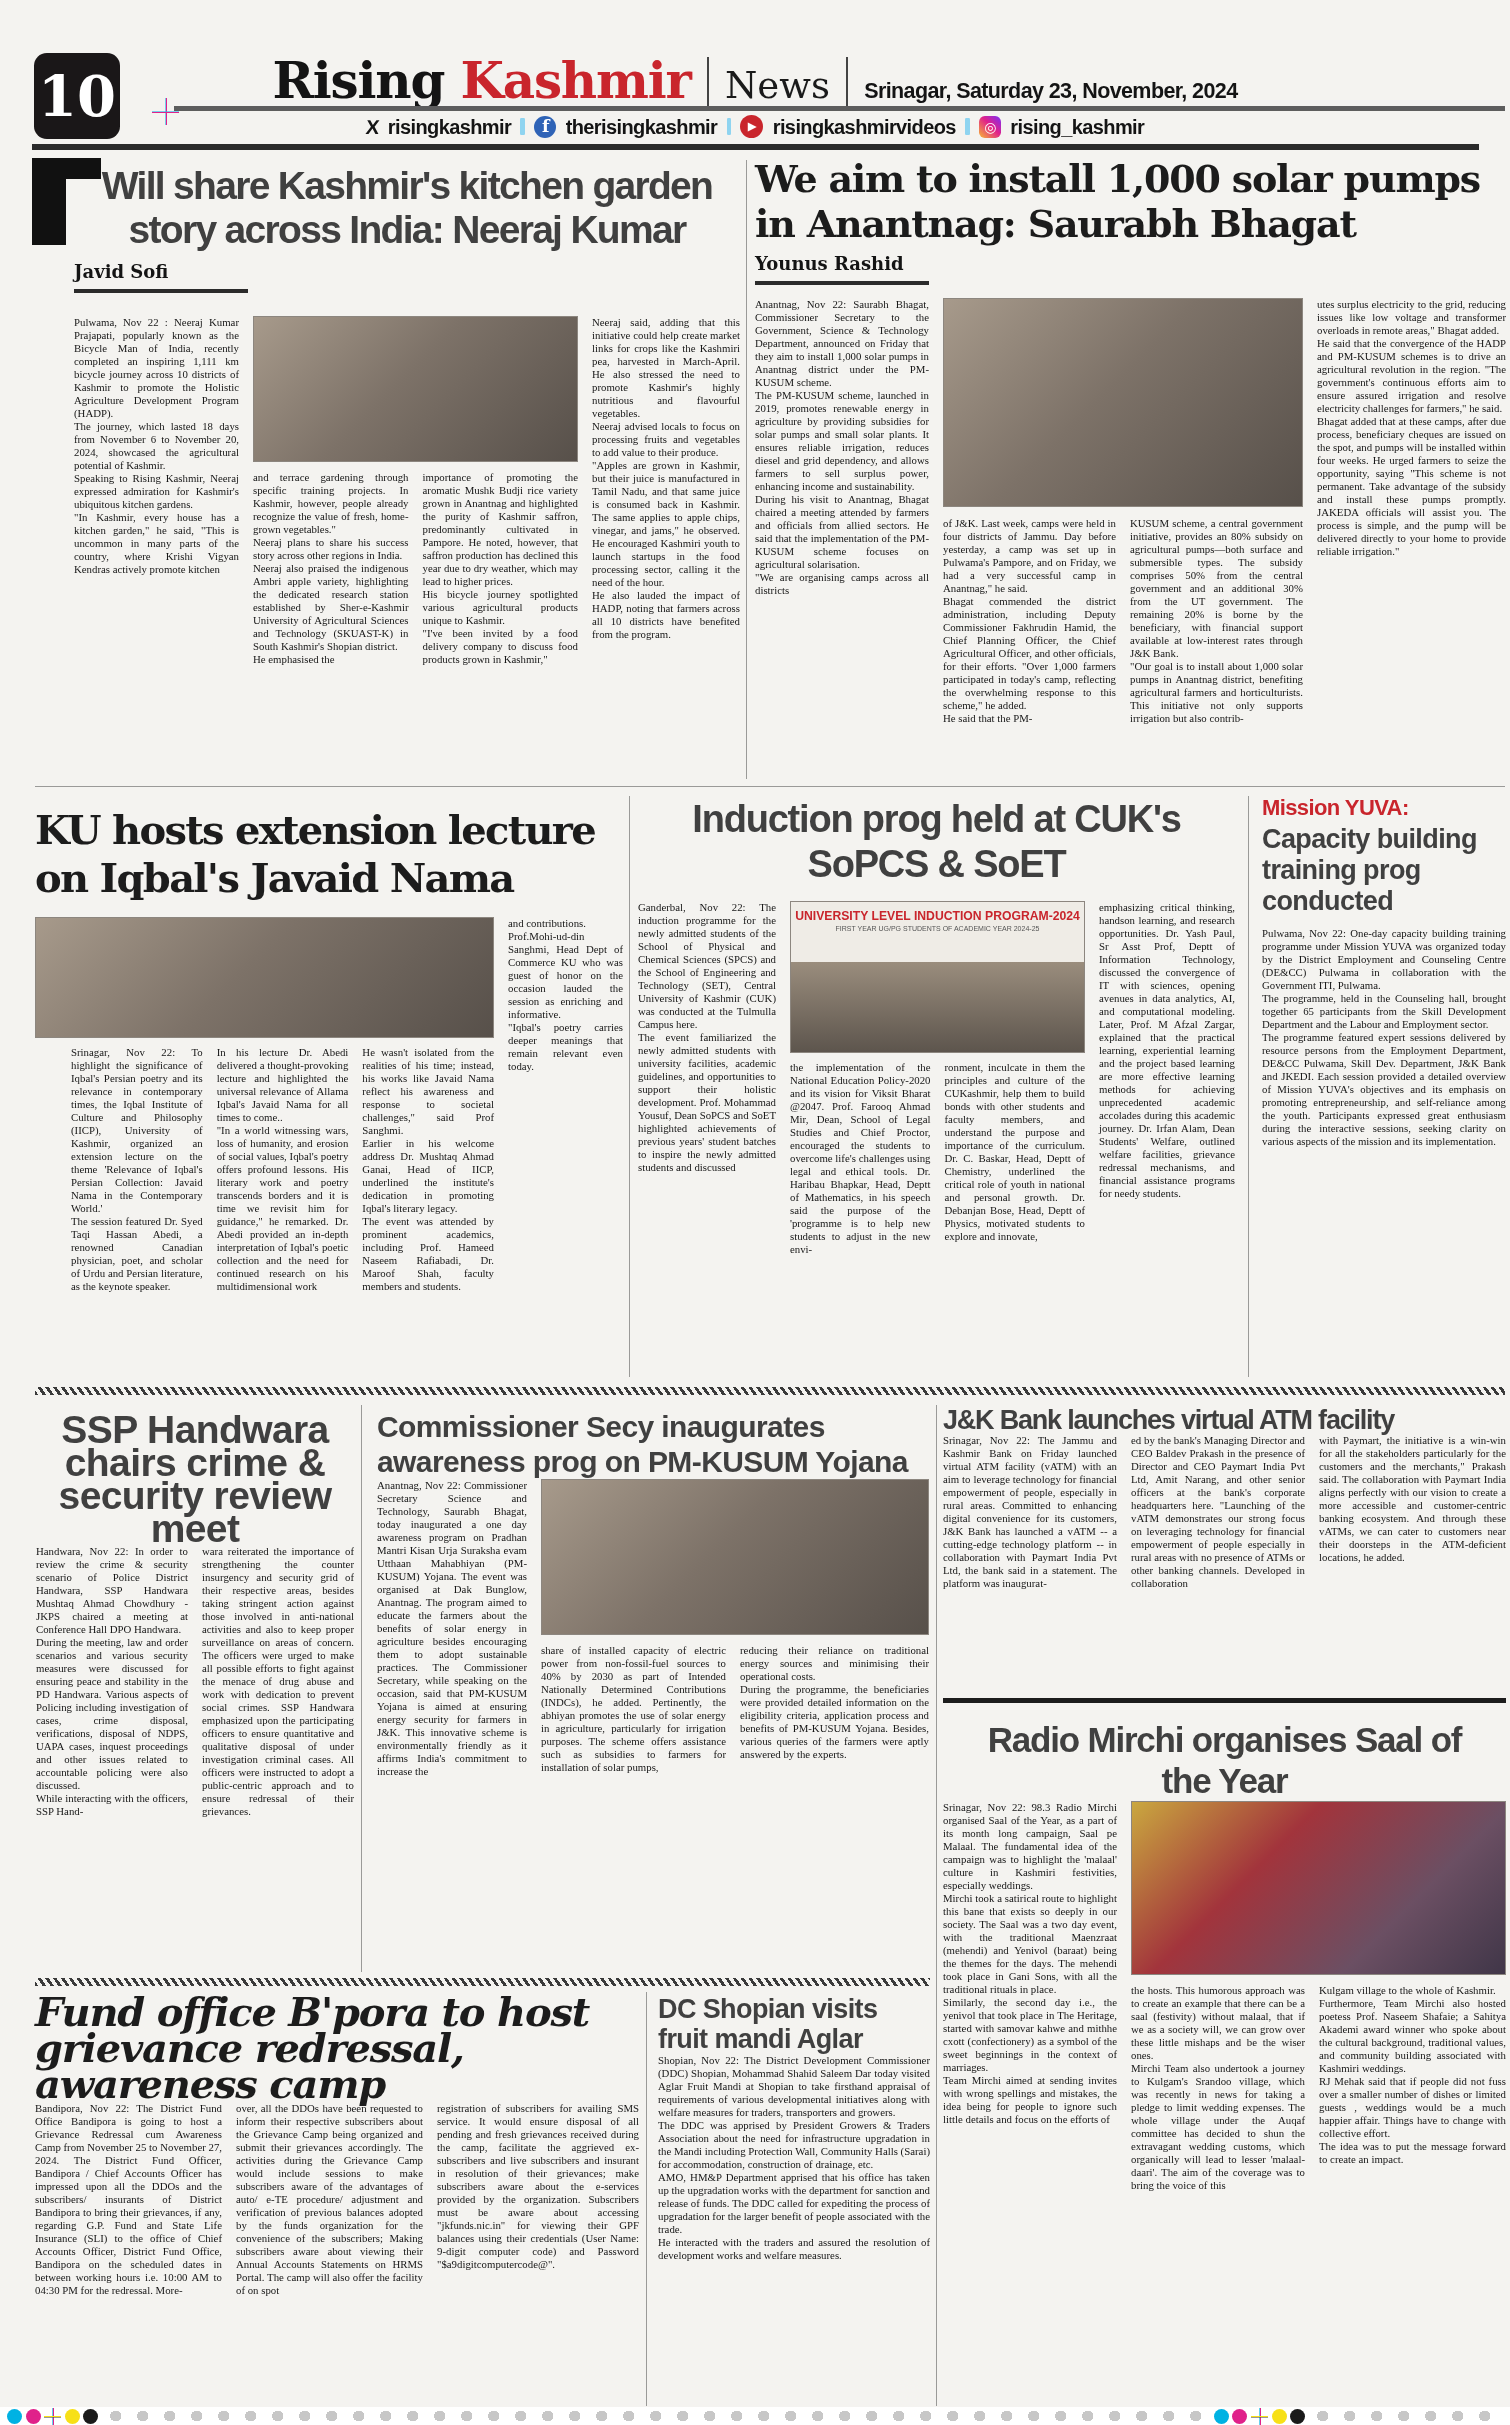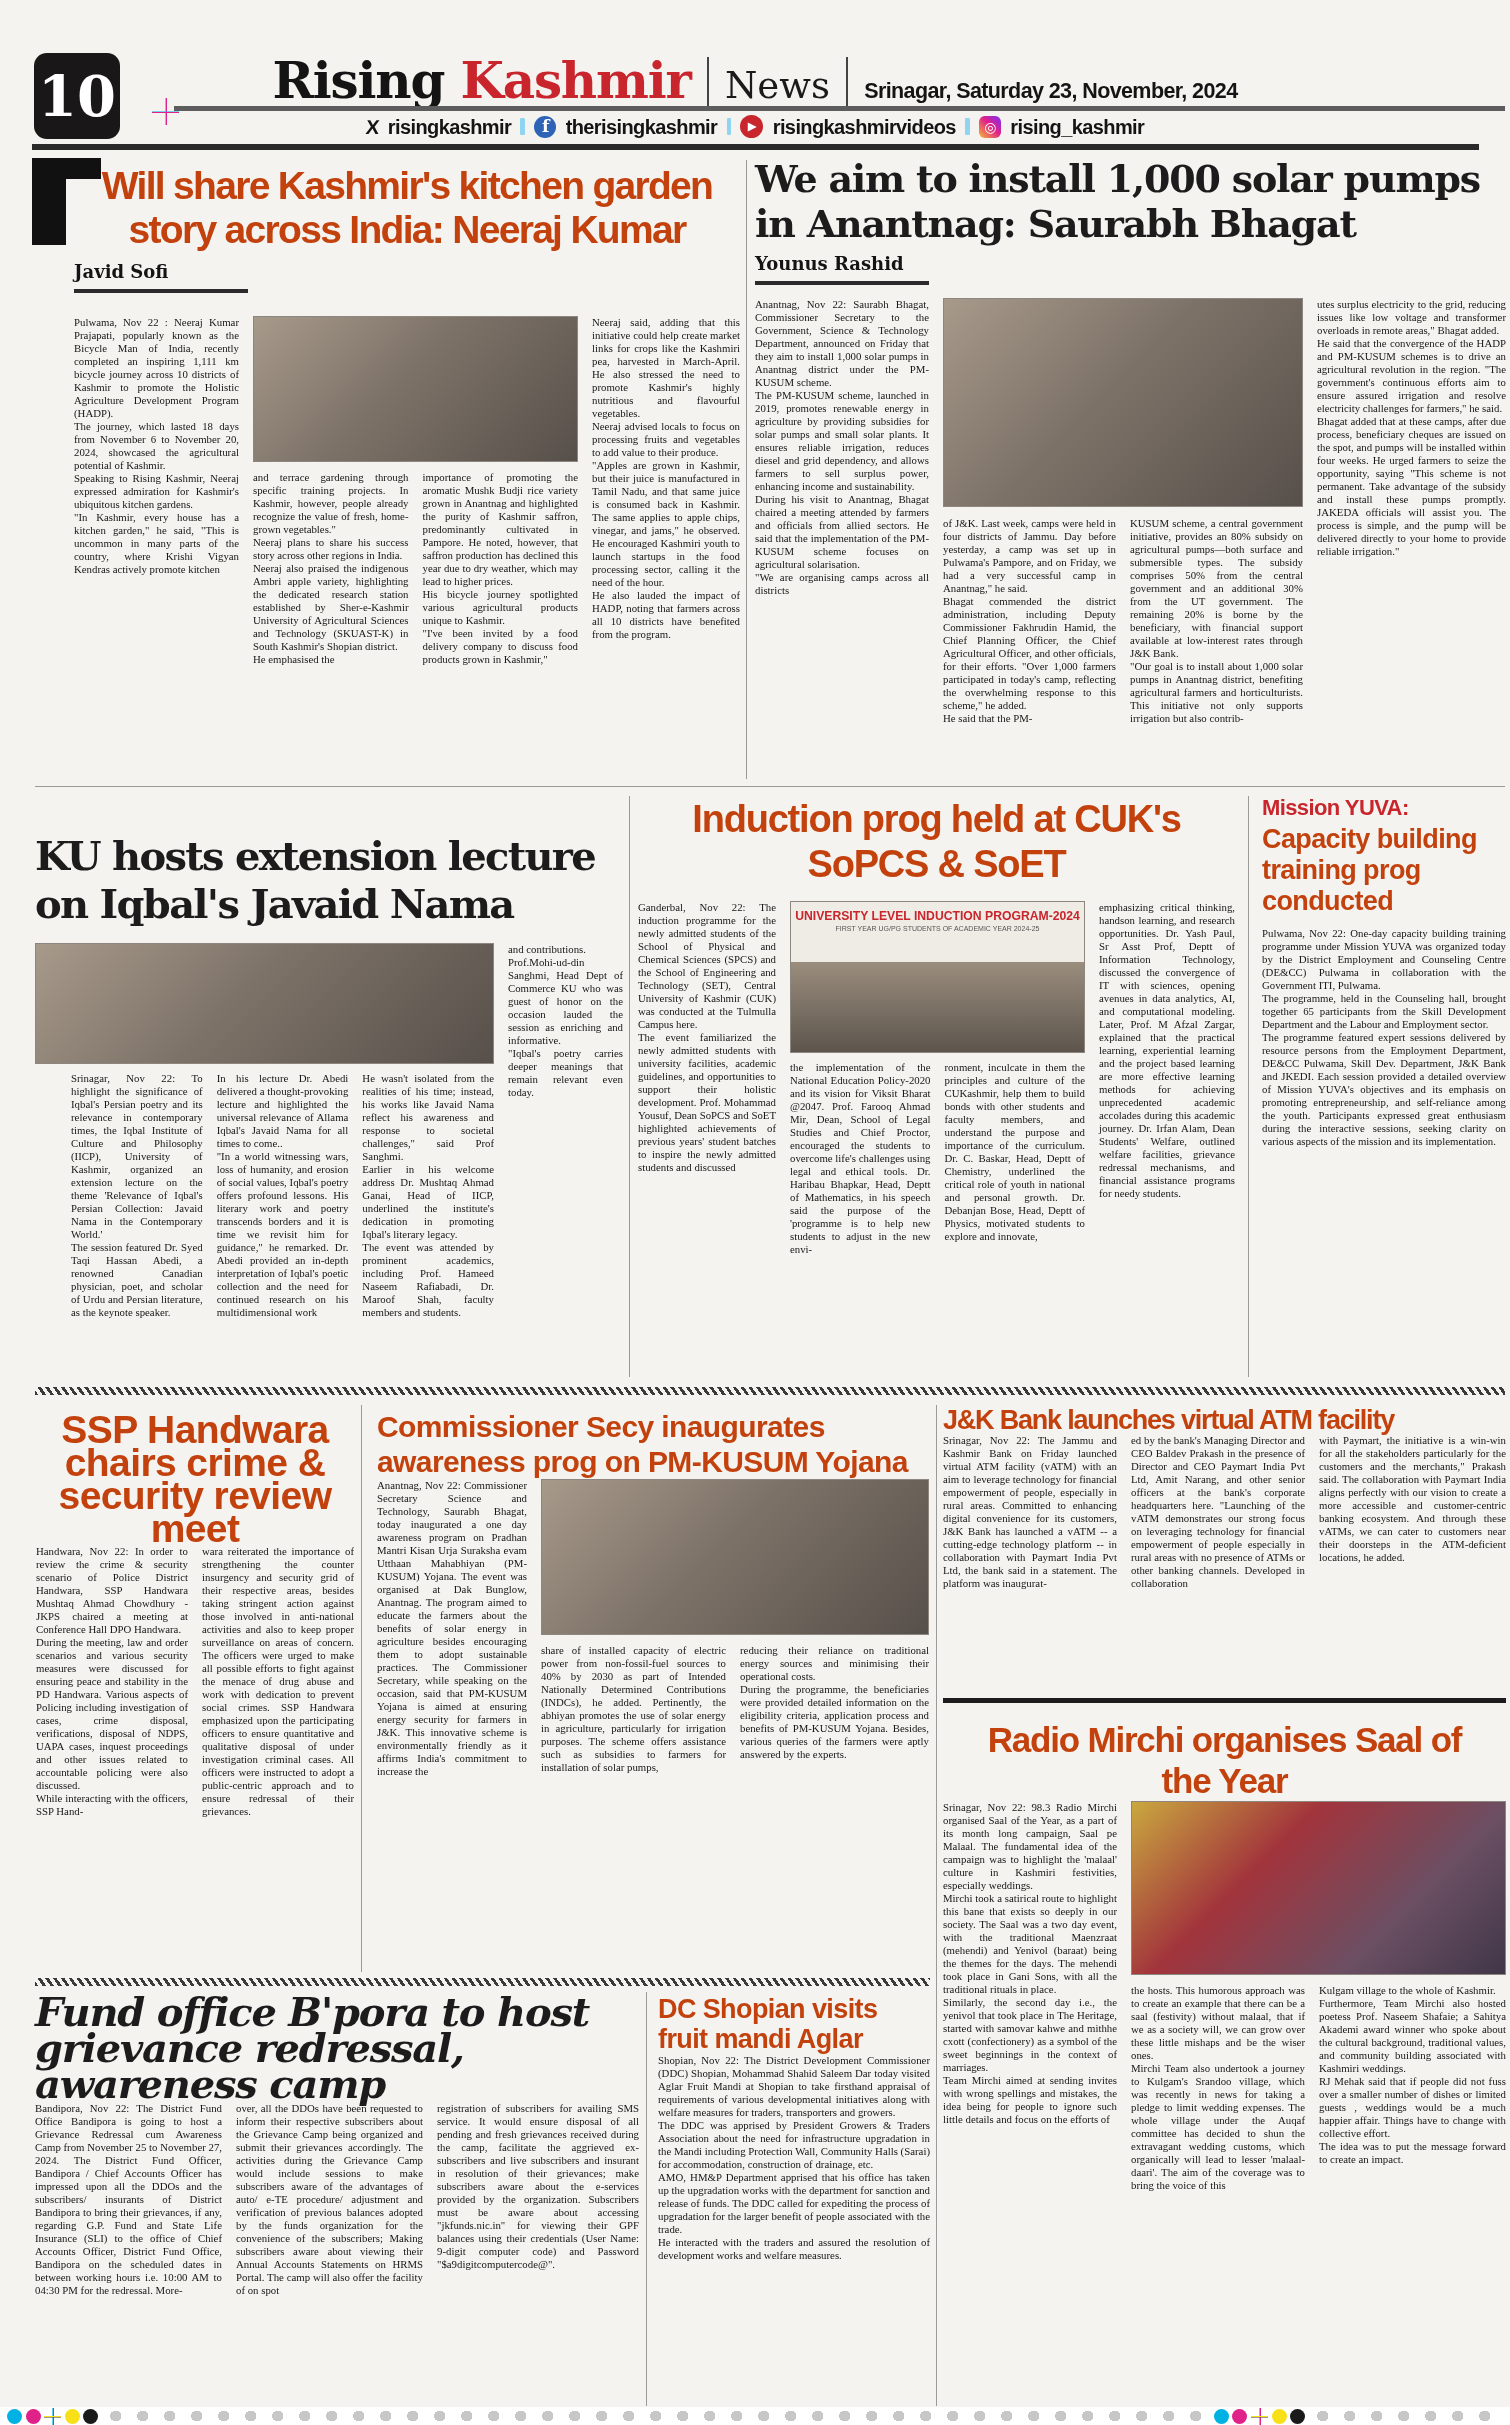--- a/index.html
+++ b/index.html
@@ -26,35 +26,35 @@
   .icyt{width:23px;height:23px;border-radius:50%;background:#c9252c;color:#fff;display:inline-flex;align-items:center;justify-content:center;font:11.6px/1 "DejaVu Sans",sans-serif;}
   .icig{width:22px;height:22px;border-radius:5.8px;background:linear-gradient(45deg,#f7b733,#e0218a 55%,#7b2ff7);color:#fff;display:inline-flex;align-items:center;justify-content:center;font:14px/1 "DejaVu Sans",sans-serif;}
   .rule-thick{left:32px;top:144px;width:1447px;height:5.8px;background:#2b2b2b;}
   
   .bt{font:10.8px/13px "Liberation Serif",serif;text-align:justify;white-space:pre-line;color:#161616;}
   .cols{display:flex;gap:14px;}
   .photo{background:linear-gradient(135deg,#a79a8b 0%,#7d7268 45%,#57504a 100%);border:0.6px solid #8c867f;box-sizing:border-box;}
   .byline{font:bold 18px/1 "DejaVu Serif",serif;}
   .byline-rule{height:4.1px;background:#2b2b2b;margin-top:8.1px;}
   .vrule{width:1.2px;background:#9a9a98;}
-  .hl-sans{font-family:"Liberation Sans",sans-serif;font-weight:bold;color:#c2410c;}
+  .hl-sans{font-family:"Liberation Sans",sans-serif;font-weight:bold;color:#404040;}
   .hl-serif{font-family:"DejaVu Serif",serif;font-weight:bold;color:#1c1c1c;}
   .hatch{background:repeating-linear-gradient(55deg,#3a3a3a 0 2.9px,#f4f3f0 2.9px 6.4px);height:8.1px;}
   .corner-mark{left:32px;top:158px;width:34px;height:87px;background:#111;}
   .corner-mark:after{content:"";position:absolute;left:34px;top:0;width:35px;height:21px;background:#111;}
   
   #art-kitchen{left:74px;top:164px;width:666px;height:617px;}
   #art-kitchen .hl{font-size:39px;line-height:44px;letter-spacing:-1.7px;text-align:center;}
   #art-kitchen .mid .photo{height:146px;margin-bottom:9.3px;}
   
   #art-solar{left:755px;top:156px;width:751px;height:625px;}
   #art-solar .hl{font-size:38px;line-height:45px;letter-spacing:-1.2px;}
   #art-solar .mid .photo{height:209px;margin-bottom:9.3px;}
   
-  #art-ku{left:35px;top:832px;width:588px;height:581px;}
+  #art-ku{left:35px;top:806px;width:588px;height:581px;}
   #art-ku .hl{font-size:40px;line-height:48px;letter-spacing:-1.7px;}
   #art-ku .photo{height:121px;margin-bottom:8.1px;}
   #art-induction{left:638px;top:797px;width:597px;height:581px;}
   #art-induction .hl{font-size:38px;line-height:45px;letter-spacing:-1.2px;text-align:center;}
   #art-induction .mid .photo{height:152px;margin-bottom:8.1px;background:linear-gradient(180deg,#efece6 0 40%,#9a8d7d 40%,#5d554d);}
   .banner1{font:bold 12.2px/1.25 "Liberation Sans",sans-serif;color:#c9252c;text-align:center;padding-top:7px;}
   .banner2{font:7px/1.3 "Liberation Sans",sans-serif;color:#555;text-align:center;}
   #art-yuva{left:1262px;top:797px;width:244px;height:581px;}
   #art-yuva .kicker{font:bold 22px/1 "Liberation Sans",sans-serif;color:#c9252c;letter-spacing:-0.6px;}
   #art-yuva .hl{font-size:27px;line-height:31px;letter-spacing:-0.6px;margin:4.6px 0 10.5px;}

